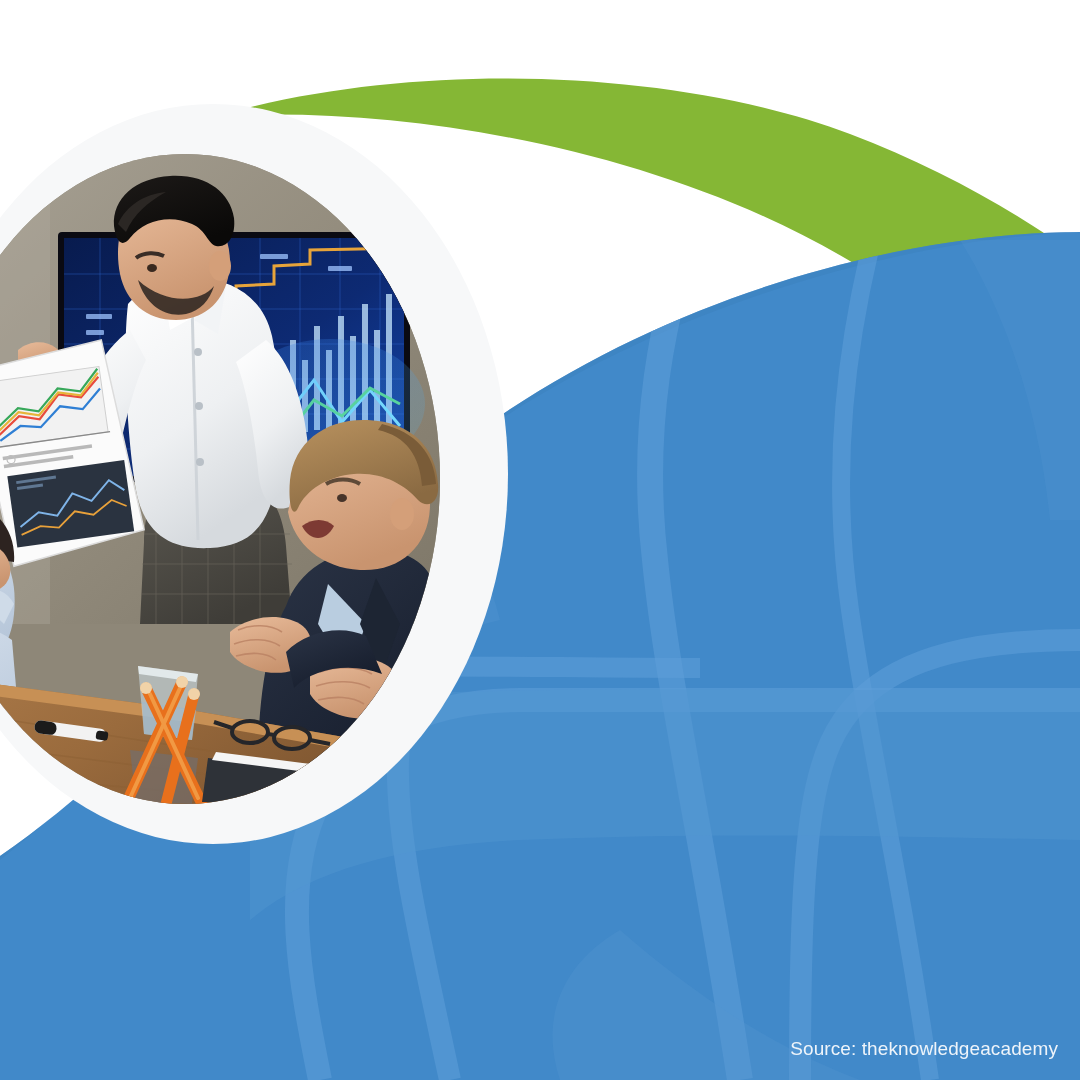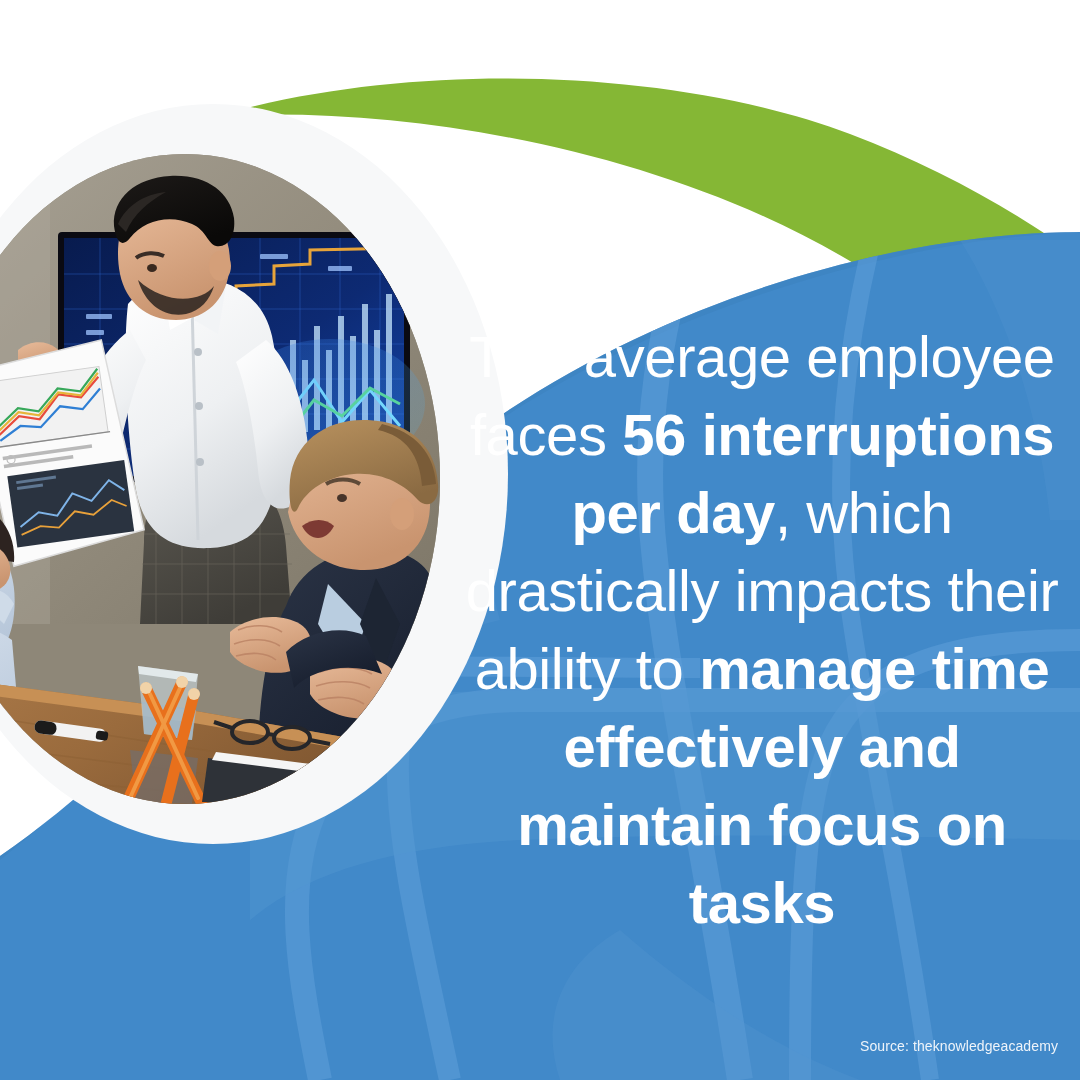--- a/index.html
+++ b/index.html
@@ -70,21 +70,21 @@
   .quote-block b {
     font-weight: 700;
   }
 
   .source-note {
     position: absolute;
     right: 22px;
     top: 1038px;
     z-index: 10;
     color: #eef4fa;
-    font-size: 14px;
+    font-size: 19px;
     letter-spacing: 0.1px;
     font-weight: 400;
     text-align: right;
   }
 </style>
 </head>
 <body>
 
 <div id="canvas">
 
@@ -415,19 +415,16 @@
           <g stroke="#6a7078" stroke-width="1.6">
             <path d="M408 608 L486 618 M406 616 L484 626 M404 624 L482 634"></path>
           </g>
 
           <rect x="0" y="0" width="510" height="650" fill="none"></rect>
         </svg>
       </div>
     </div>
   </div>
 
-  <div class="quote-block">
-    <span>The average employee faces </span><b>56 interruptions per day</b><span>, which drastically impacts their ability to </span><b>manage time effectively and maintain focus on tasks</b>
-  </div>
 
   <div class="source-note">Source: theknowledgeacademy</div>
 
 </div>
 
 </body></html>

